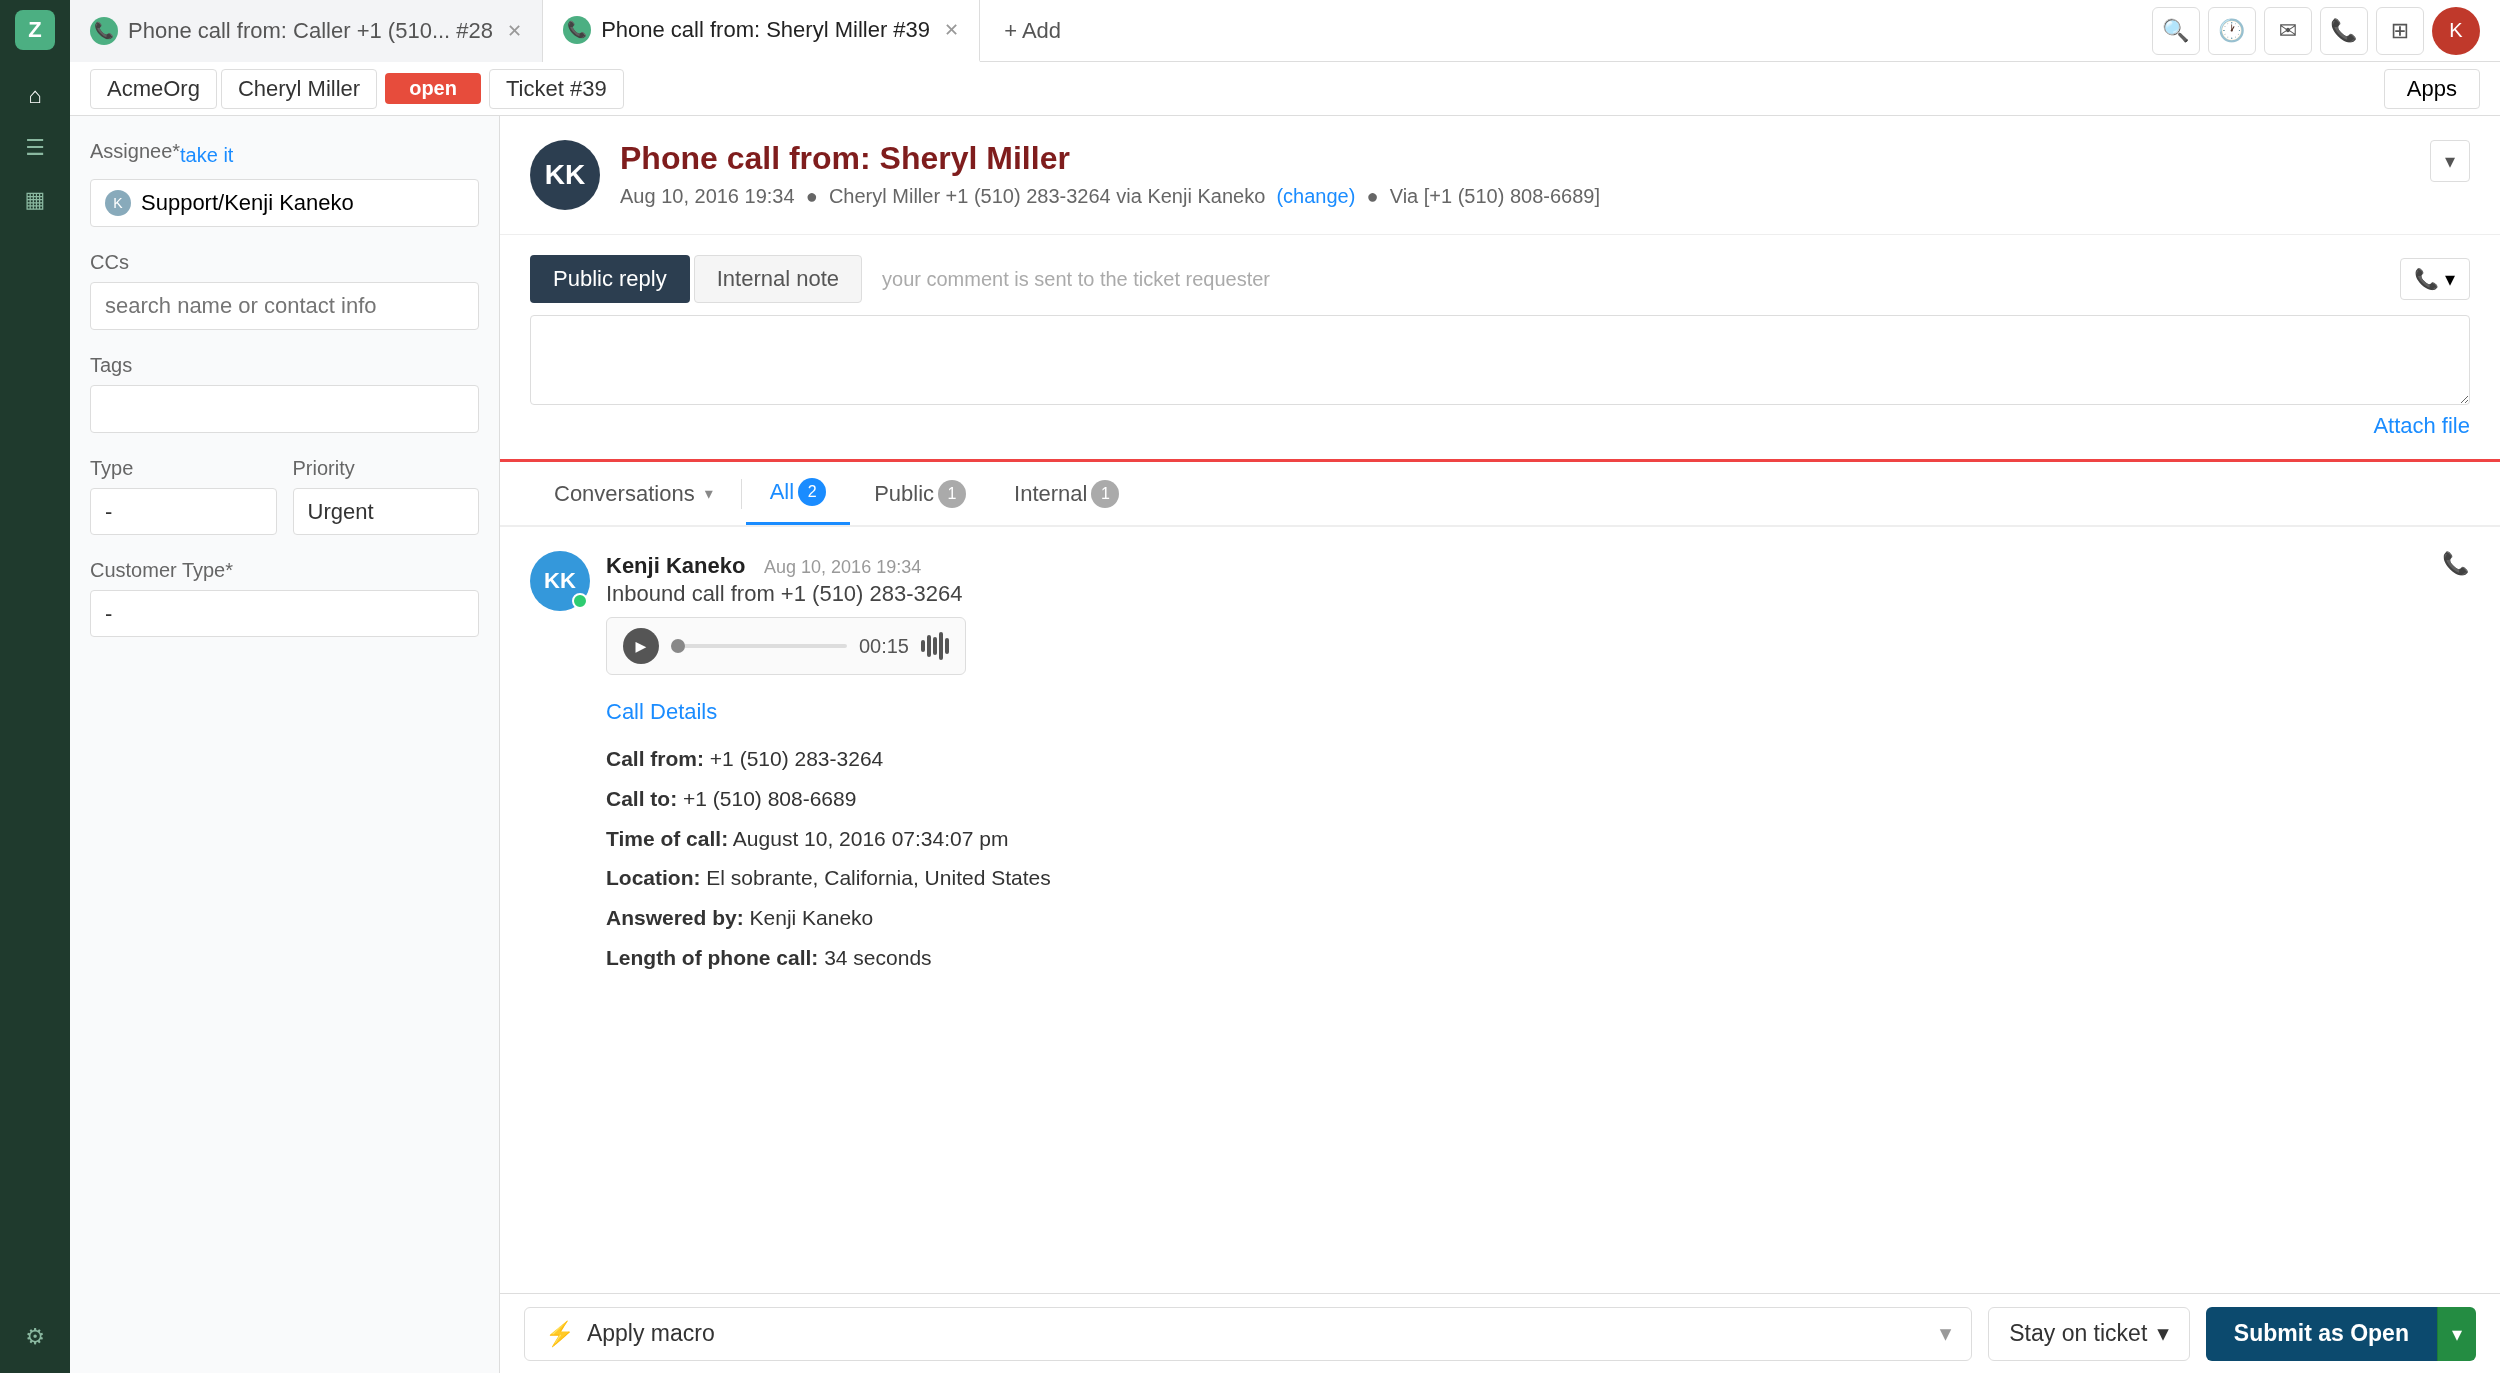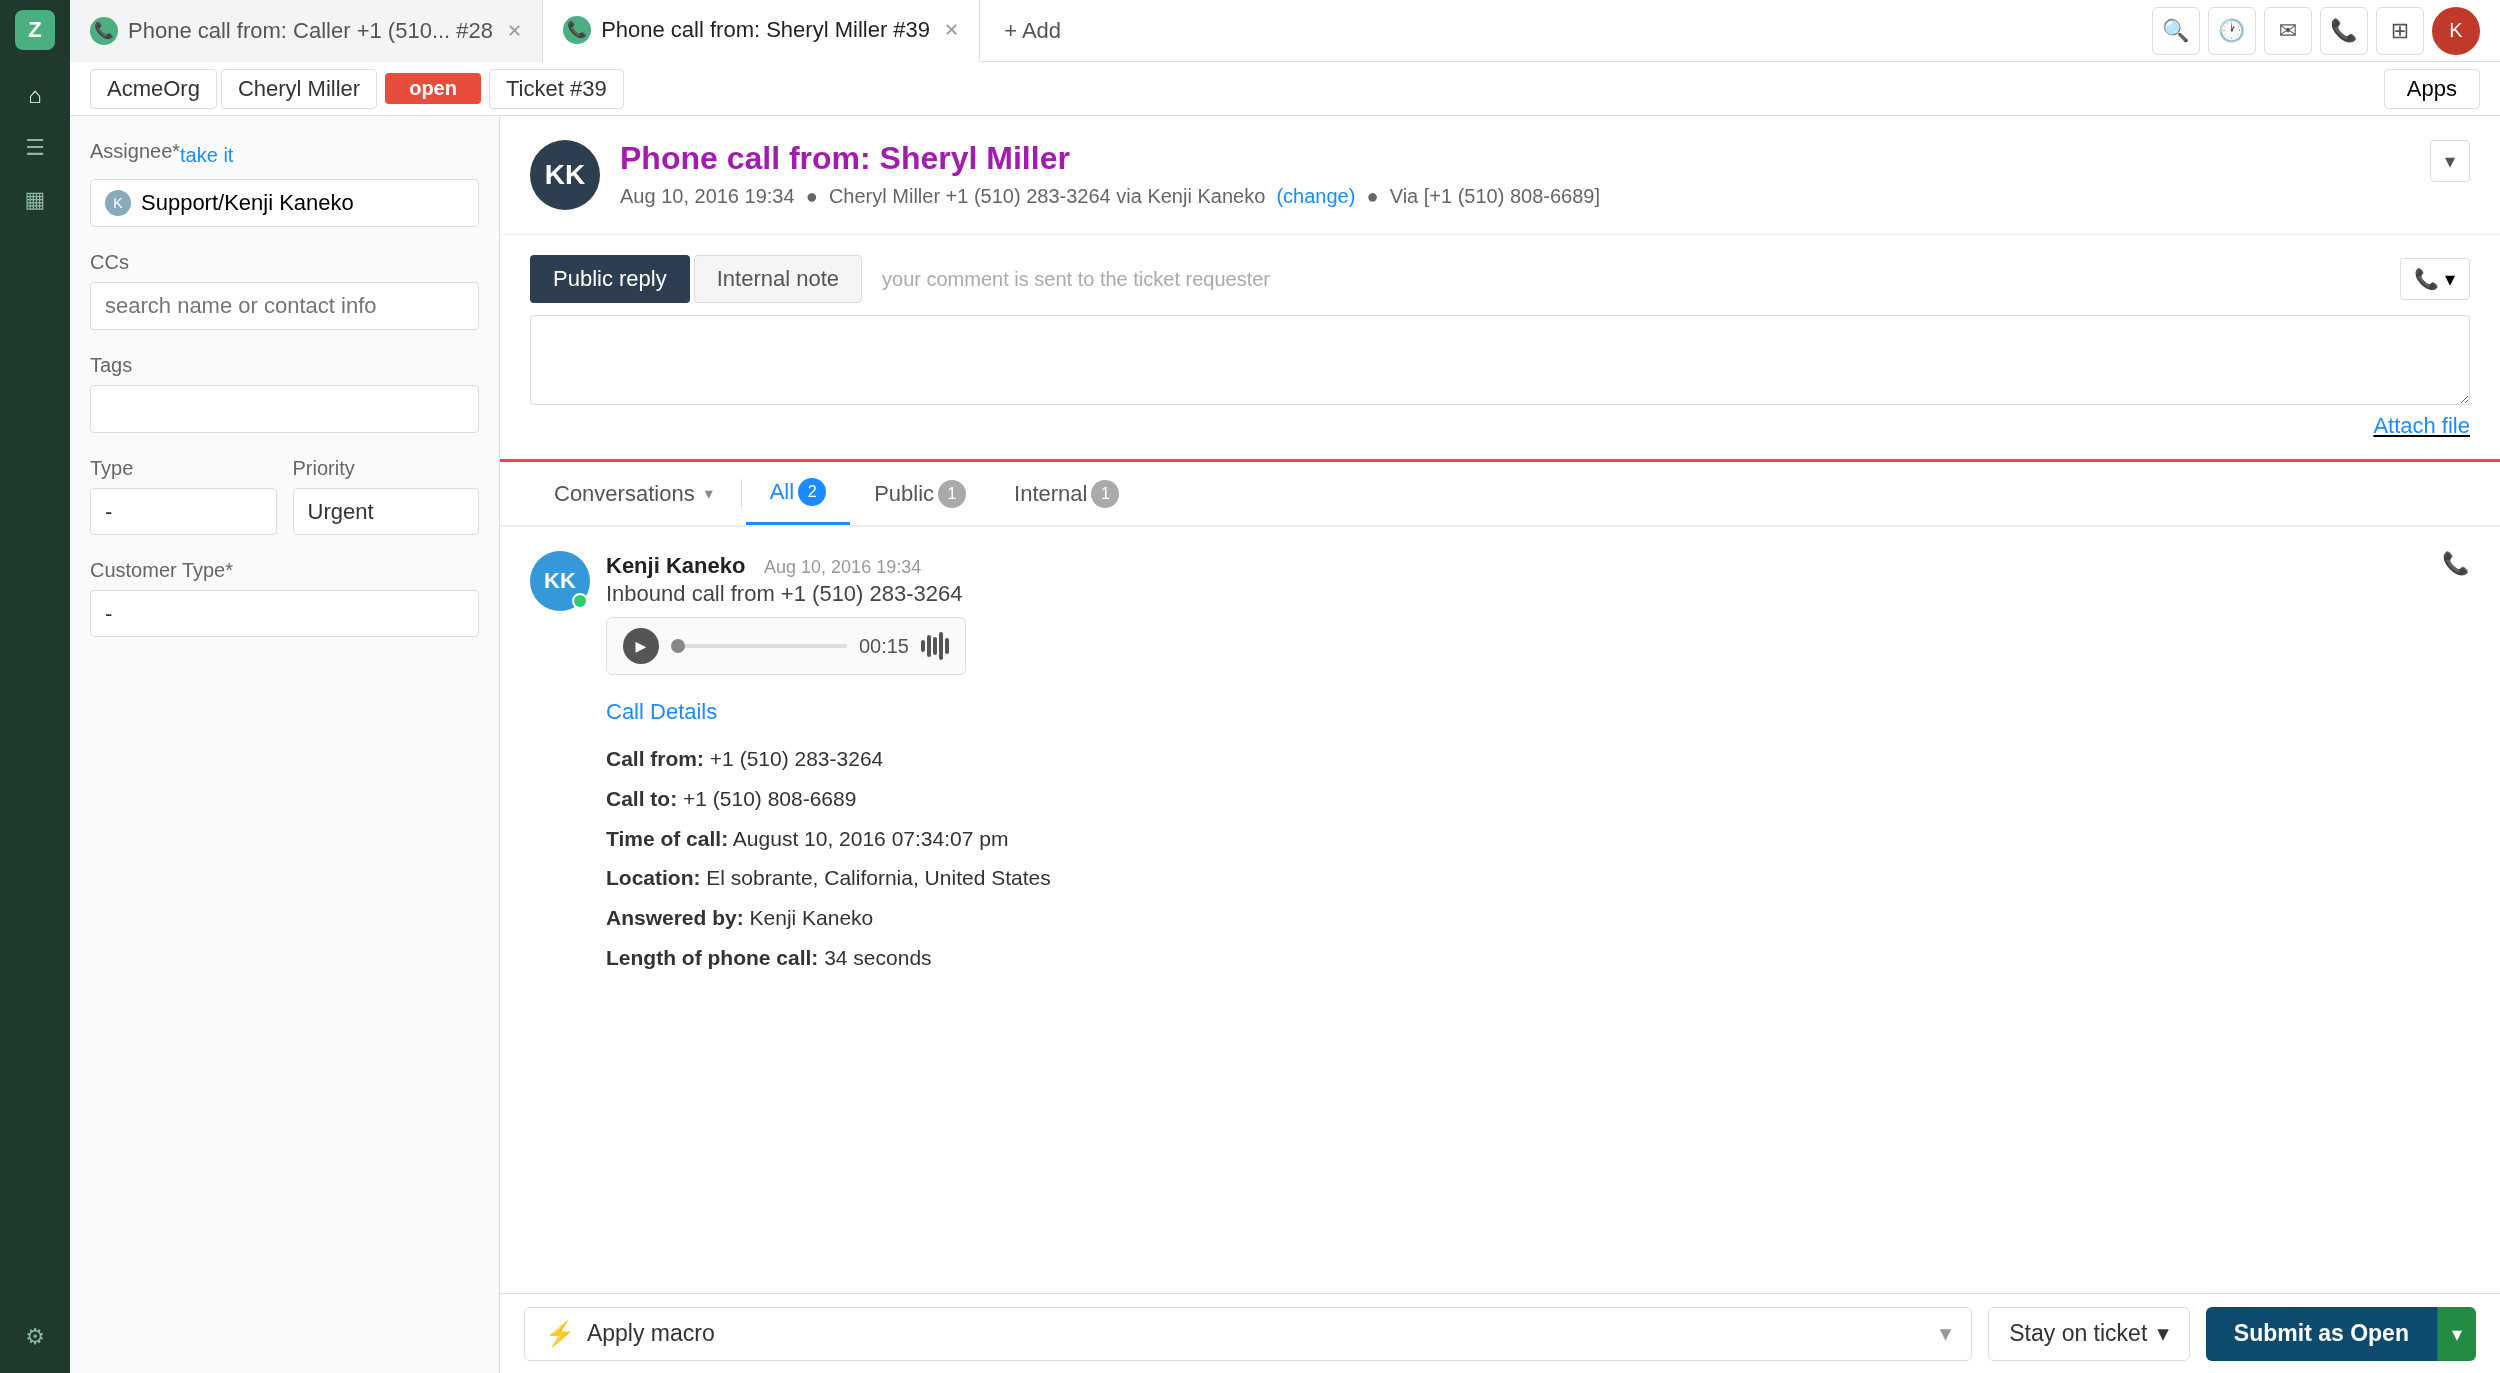--- a/index.html
+++ b/index.html
@@ -54,36 +54,36 @@
     .select-input { width: 100%; border: 1px solid #ddd; border-radius: 4px; padding: 10px 14px; font-size: 22px; color: #333; background: #fff; appearance: none; }
     .two-col { display: flex; gap: 16px; }
     .two-col .field-group { flex: 1; }
 
     
     .right-panel { flex: 1; display: flex; flex-direction: column; background: #fff; overflow: hidden; }
 
     
     .ticket-header { padding: 24px 30px; border-bottom: 1px solid #eee; display: flex; align-items: flex-start; }
     .ticket-avatar { width: 70px; height: 70px; border-radius: 50%; background: #2c3e50; display: flex; align-items: center; justify-content: center; color: #fff; font-size: 28px; font-weight: bold; margin-right: 20px; flex-shrink: 0; }
-    .ticket-title { font-size: 32px; font-weight: bold; color: #a21caf; margin-bottom: 8px; }
+    .ticket-title { font-size: 32px; font-weight: bold; color: #7f1d1d; margin-bottom: 8px; }
     .ticket-meta { font-size: 20px; color: #666; }
     .ticket-meta a { color: #1a8cff; cursor: pointer; }
     .ticket-header-right { margin-left: auto; }
     .dropdown-btn { border: 1px solid #ddd; border-radius: 4px; padding: 8px 14px; background: #fff; cursor: pointer; font-size: 20px; color: #555; }
 
     
     .reply-area { padding: 20px 30px; border-bottom: 3px solid #ef4444; }
     .reply-tabs { display: flex; align-items: center; margin-bottom: 12px; gap: 4px; }
     .reply-tab { padding: 10px 22px; border-radius: 4px; font-size: 22px; cursor: pointer; border: 1px solid transparent; }
     .reply-tab.active { background: #2c3e50; color: #fff; }
     .reply-tab.inactive { background: #f5f5f5; color: #555; border-color: #ddd; }
     .reply-hint { color: #aaa; font-size: 20px; padding: 0 16px; }
     .reply-phone-btn { margin-left: auto; border: 1px solid #ddd; border-radius: 4px; padding: 8px 14px; background: #fff; font-size: 20px; cursor: pointer; }
     .reply-textarea { width: 100%; border: 1px solid #ddd; border-radius: 4px; min-height: 90px; padding: 12px; font-size: 22px; resize: vertical; color: #333; }
-    .attach-file { text-align: right; text-decoration: underline; }
+    .attach-file { text-align: right; }
     .attach-link { color: #1a8cff; font-size: 22px; cursor: pointer; }
 
     
     .conv-tabs { padding: 0 30px; border-bottom: 2px solid #eee; display: flex; align-items: center; gap: 0; }
     .conv-tab { padding: 16px 24px; font-size: 22px; cursor: pointer; color: #555; position: relative; display: flex; align-items: center; gap: 4px; }
     .conv-tab.active { color: #1a8cff; border-bottom: 3px solid #1a8cff; }
     .conv-tab-badge { background: #1a8cff; color: #fff; border-radius: 50%; width: 28px; height: 28px; display: flex; align-items: center; justify-content: center; font-size: 16px; }
     .conv-tab-badge.grey { background: #aaa; }
     .conv-separator { width: 1px; height: 30px; background: #ddd; margin: 0 4px; }
     .conv-chevron { font-size: 16px; color: #888; margin-left: 6px; }

